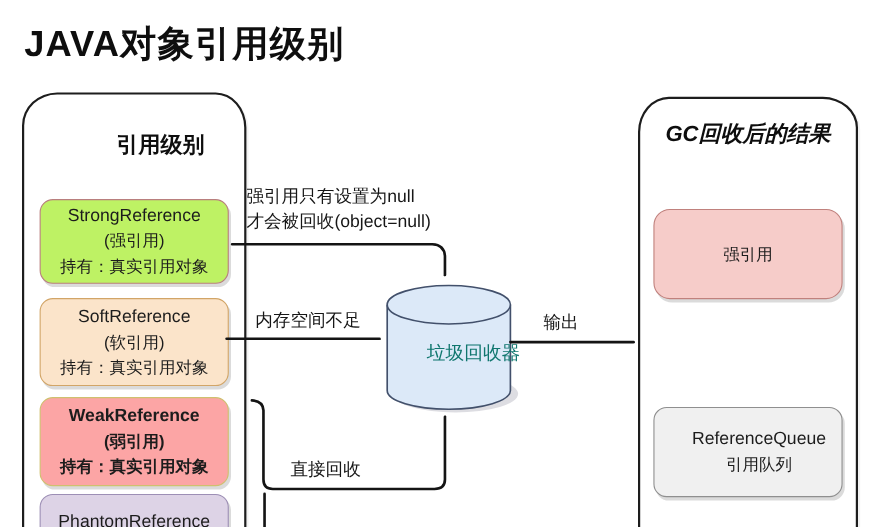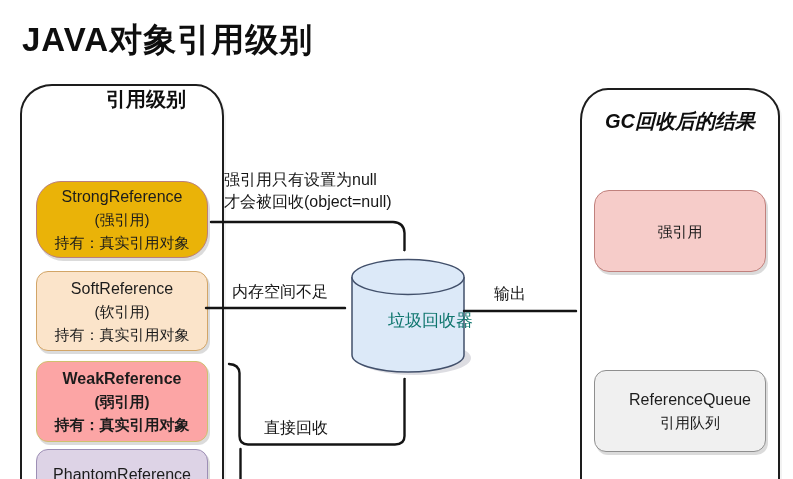--- a/index.html
+++ b/index.html
@@ -29,21 +29,21 @@
     border-radius:32px 28px 30px 26px / 30px 32px 26px 30px;
   }
   .panel-right{
     left:580px;top:88px;width:196px;height:436px;
     border-radius:28px 32px 26px 30px / 32px 28px 30px 26px;
   }
   .panel-header{
     position:absolute;left:0;right:0;text-align:center;
     font-size:20px;font-weight:800;color:#0e0e0e;
   }
-  .panel-left .panel-header{top:0;margin-left:48px;}
+  .panel-left .panel-header{top:32px;margin-left:48px;}
   .panel-right .panel-header{top:18px;font-style:italic;}
 
   
   .ref-box{
     position:absolute;box-sizing:border-box;
     border:1.6px solid;border-radius:12px;
     display:flex;flex-direction:column;align-items:center;justify-content:center;
     text-align:center;
     box-shadow:2px 3px 0 rgba(90,90,90,0.22);
     line-height:23px;
@@ -78,21 +78,21 @@
 </head>
 <body>
 
 <div class="stage">
 
   <div class="page-title">JAVA对象引用级别</div>
 
   <div class="panel panel-left">
     <div class="panel-header">引用级别</div>
 
-    <div class="ref-box box-strong" style="background-color: #eab308; border-color: rgb(185, 127, 126); border-radius: 25px;">
+    <div class="ref-box box-strong" style="background-color: #bef264; border-color: rgb(185, 127, 126);">
       <div class="en">StrongReference</div>
       <div class="zh">(强引用)</div>
       <div class="zh">持有：真实引用对象</div>
     </div>
 
     <div class="ref-box box-soft" style="background-color: rgb(251, 228, 202); border-color: rgb(210, 165, 103);">
       <div class="en">SoftReference</div>
       <div class="zh">(软引用)</div>
       <div class="zh">持有：真实引用对象</div>
     </div>

